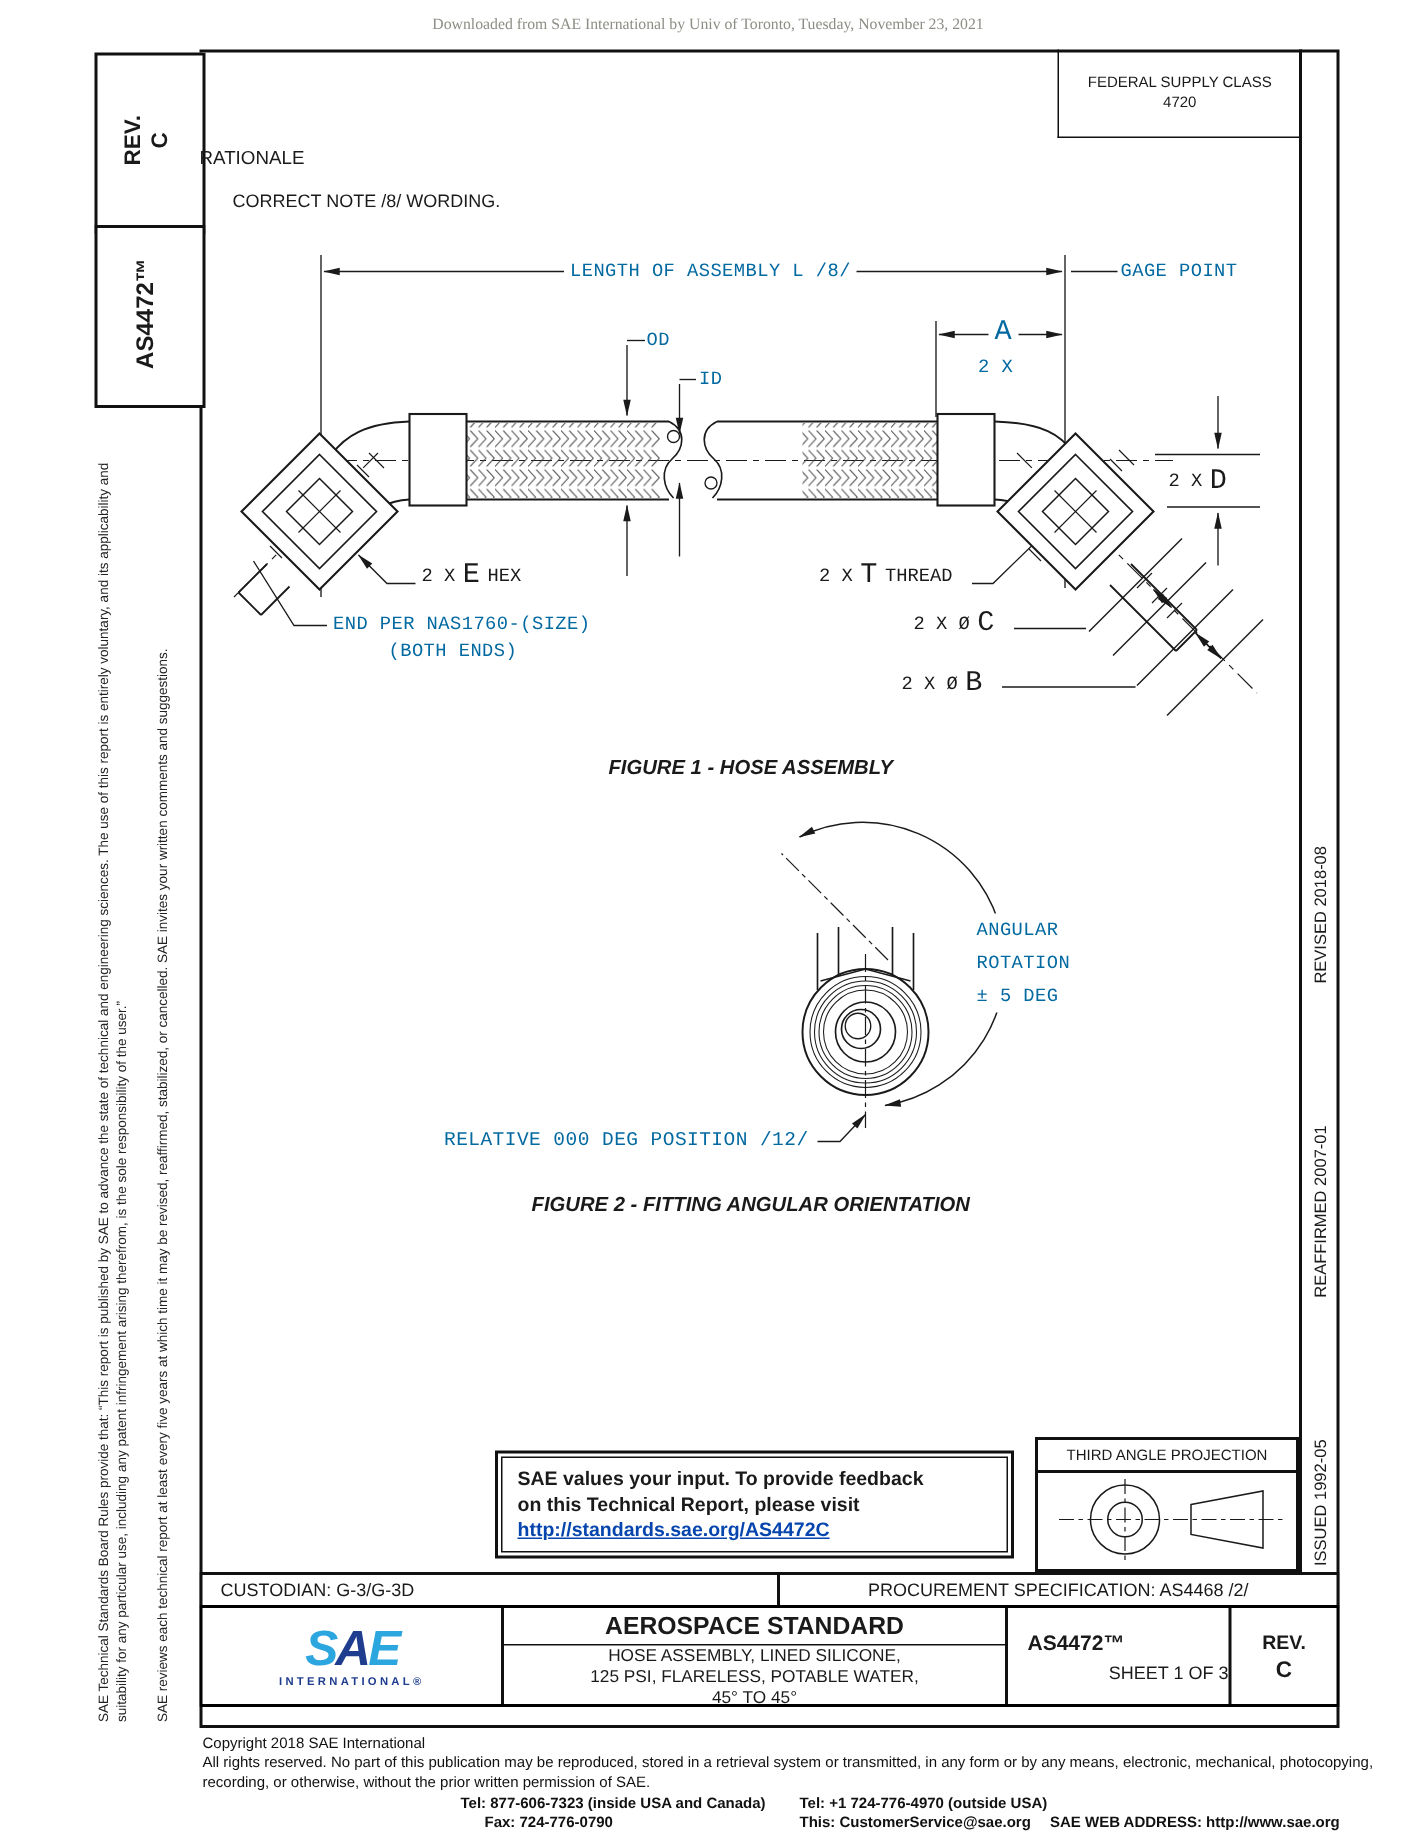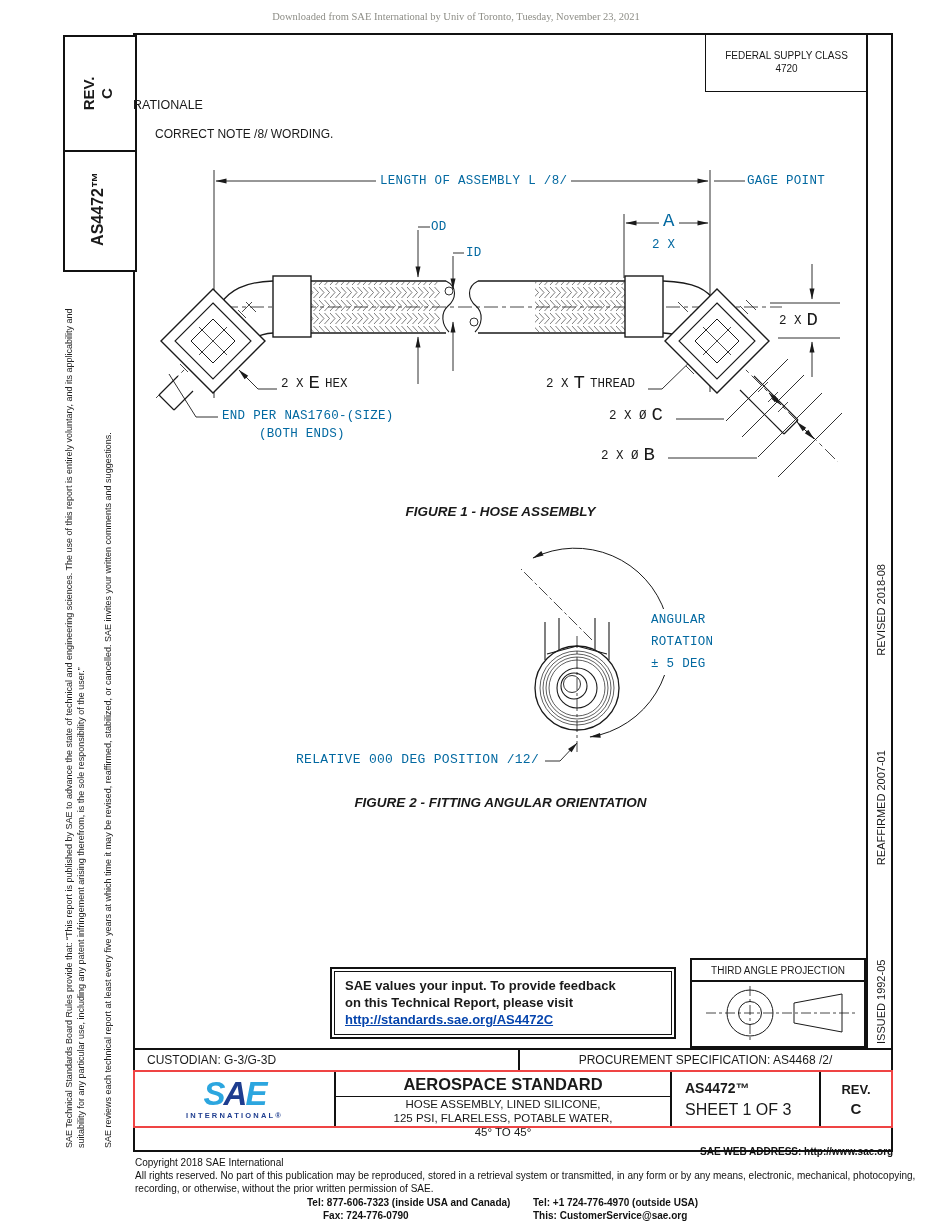--- a/index.html
+++ b/index.html
@@ -1,19 +1,19 @@
 <!DOCTYPE html>
 <html><head>
 <meta charset="utf-8">
 <style>
   html,body{margin:0;padding:0;background:#fff;}
   body{width:950px;height:1230px;position:relative;font-family:"Liberation Sans",sans-serif;color:#1a1a1a;overflow:hidden;}
   .abs{position:absolute;}
   
-  #download-notice{left:0;top:11px;width:912px;text-align:center;font-family:"Liberation Serif",serif;font-size:10.5px;color:#8d8d86;}
+  #download-notice{left:16px;top:11px;width:912px;text-align:center;font-family:"Liberation Serif",serif;font-size:10.5px;color:#8d8d86;}
   
   #main-frame{left:133px;top:33px;width:756px;height:1115px;border:2px solid #111;}
   #issued-divider{left:866px;top:33px;width:2px;height:1015px;background:#111;}
   
   .side-box{border:2px solid #111;background:#fff;}
   #rev-box{left:63px;top:35px;width:70px;height:117px;}
   #asnum-box{left:63px;top:150px;width:70px;height:118px;}
   .vrot{position:absolute;transform-origin:0 0;transform:rotate(-90deg);}
   #rev-box-text{left:66px;top:150px;width:113px;height:64px;display:flex;flex-direction:column;justify-content:center;text-align:center;font-weight:bold;font-size:15px;line-height:18px;}
   #asnum-box-text{left:66px;top:266px;width:114px;height:64px;display:flex;align-items:center;justify-content:center;font-weight:bold;font-size:16px;}
@@ -36,32 +36,32 @@
   #feedback-inner{border:1.2px solid #111;height:100%;box-sizing:border-box;padding:5px 10px;font-size:13px;font-weight:bold;line-height:17px;}
   #feedback-link{color:#0645ad;text-decoration:underline;}
   
   #proj-box{left:690px;top:958px;width:176px;height:90px;border:2px solid #111;background:#fff;box-sizing:border-box;}
   #proj-title{border-bottom:2px solid #111;text-align:center;font-size:10px;padding:5px 0 4px;}
   
   #info-row{left:133px;top:1048px;width:760px;height:24px;border:2px solid #111;box-sizing:border-box;display:flex;background:#fff;}
   #info-custodian{width:371px;border-right:2px solid #111;display:flex;align-items:center;padding-left:12px;font-size:12px;}
   #info-procurement{flex:1;display:flex;align-items:center;justify-content:center;font-size:12px;}
   
-  #title-block{left:133px;top:1070px;width:760px;height:58px;border:2px solid #ef4444;box-sizing:border-box;display:flex;background:#fff;}
+  #title-block{left:133px;top:1070px;width:760px;height:68px;border:2px solid #000000;box-sizing:border-box;display:flex;background:#fff;}
   #tb-logo-cell{width:199px;border-right:2px solid #111;display:flex;flex-direction:column;align-items:center;justify-content:center;}
   #logo-sae{font-size:33px;font-weight:bold;font-style:italic;letter-spacing:-2px;line-height:30px;}
   #logo-sae .s,#logo-sae .e{color:#2ca6df;}
   #logo-sae .a{color:#1e3d8f;}
   #logo-sub{font-size:7.5px;font-weight:bold;color:#1e3d8f;letter-spacing:2.2px;margin-top:2px;}
   #tb-title-cell{width:334px;border-right:2px solid #111;display:flex;flex-direction:column;}
   #tb-heading{font-size:16.5px;font-weight:bold;text-align:center;padding:3px 0 2px;border-bottom:1.5px solid #111;}
   #tb-subtitle{flex:1;display:flex;flex-direction:column;justify-content:center;text-align:center;font-size:11.5px;line-height:14px;}
   #tb-num-cell{width:149px;border-right:2px solid #111;display:flex;flex-direction:column;justify-content:center;padding-left:13px;box-sizing:border-box;}
   #tb-doc-number{font-size:14px;font-weight:bold;}
-  #tb-sheet{font-size:16px;margin-top:5px;}
+  #tb-sheet{font-size:12px;margin-top:5px;text-align:right;}
   #tb-rev-cell{flex:1;display:flex;flex-direction:column;justify-content:center;align-items:center;}
   #tb-rev-label{font-size:13px;font-weight:bold;}
   #tb-rev-value{font-size:15px;font-weight:bold;margin-top:3px;}
   
   .foot{position:absolute;font-size:10px;line-height:13px;color:#111;}
   .foot.b{font-weight:bold;}
   #svg-layer{position:absolute;left:0;top:0;pointer-events:none;}
 </style>
 </head>
 <body>
@@ -311,13 +311,13 @@
 </div>
 
 <div class="foot" style="left:135px;top:1156px;">Copyright 2018 SAE International</div>
 <div class="foot" style="left:135px;top:1169px;width:790px;">All rights reserved. No part of this publication may be reproduced, stored in a retrieval system or transmitted, in any form or by any means, electronic, mechanical, photocopying,</div>
 <div class="foot" style="left:135px;top:1182px;">recording, or otherwise, without the prior written permission of SAE.</div>
 <div class="foot b" style="left:135px;top:1244px;margin-left:18px;">TO PLACE A DOCUMENT ORDER:</div>
 <div class="foot b" style="left:307px;top:1196px;">Tel: 877-606-7323 (inside USA and Canada)</div>
 <div class="foot b" style="left:533px;top:1196px;">Tel: +1 724-776-4970 (outside USA)</div>
 <div class="foot b" style="left:307px;top:1209px;padding-left:16px;">Fax: 724-776-0790</div>
 <div class="foot b" style="left:533px;top:1209px;">This: CustomerService@sae.org</div>
-<div class="foot b" style="left:700px;top:1145px;">SAE WEB ADDRESS: http://www.sae.org</div>
+<div class="foot b" style="left:700px;top:1209px;">SAE WEB ADDRESS: http://www.sae.org</div>
 
 </body></html>

